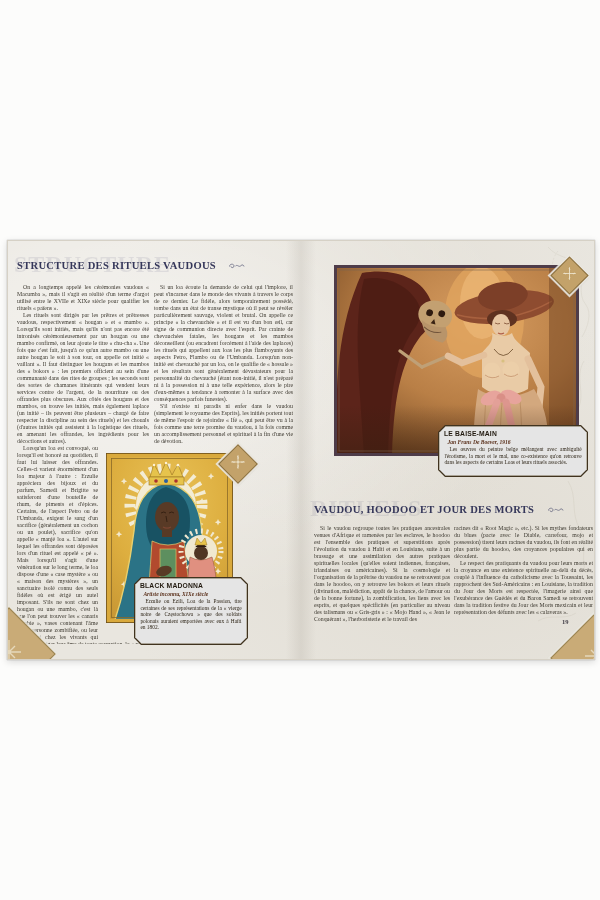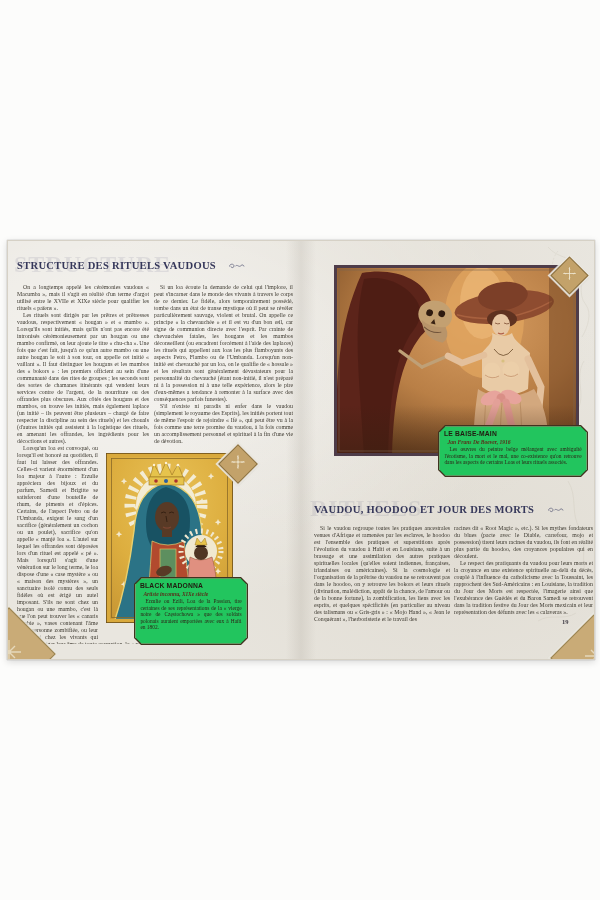--- a/index.html
+++ b/index.html
@@ -45,21 +45,21 @@
   .madonna-spacer { float:right; width:48px; height:178px; margin:13px 0 0 3px; }
 
   
   .cap-outer {
     position:absolute; background:#40331f;
     clip-path:polygon(7px 0, calc(100% - 7px) 0, 100% 7px, 100% calc(100% - 7px),
                       calc(100% - 7px) 100%, 7px 100%, 0 calc(100% - 7px), 0 7px);
     filter:drop-shadow(1px 2px 2px rgba(0,0,0,.3));
   }
   .cap-inner {
-    position:absolute; inset:1.4px; background:#22c55e; padding:3px 5px 2px 5px; box-sizing:border-box;
+    position:absolute; inset:1.4px; background:#e5e5e5; padding:3px 5px 2px 5px; box-sizing:border-box;
     clip-path:polygon(6px 0, calc(100% - 6px) 0, 100% 6px, 100% calc(100% - 6px),
                       calc(100% - 6px) 100%, 6px 100%, 0 calc(100% - 6px), 0 6px);
     box-shadow:inset 0 0 0 1px rgba(250,243,220,.45);
   }
   .cap-title {
     font-family:"Liberation Sans",sans-serif; font-weight:bold; font-size:7.5px;
     letter-spacing:.2px; color:#221a10; transform:scaleX(.9); transform-origin:left;
   }
   .cap-artist {
     font-family:"Liberation Serif",serif; font-style:italic; font-weight:bold;

